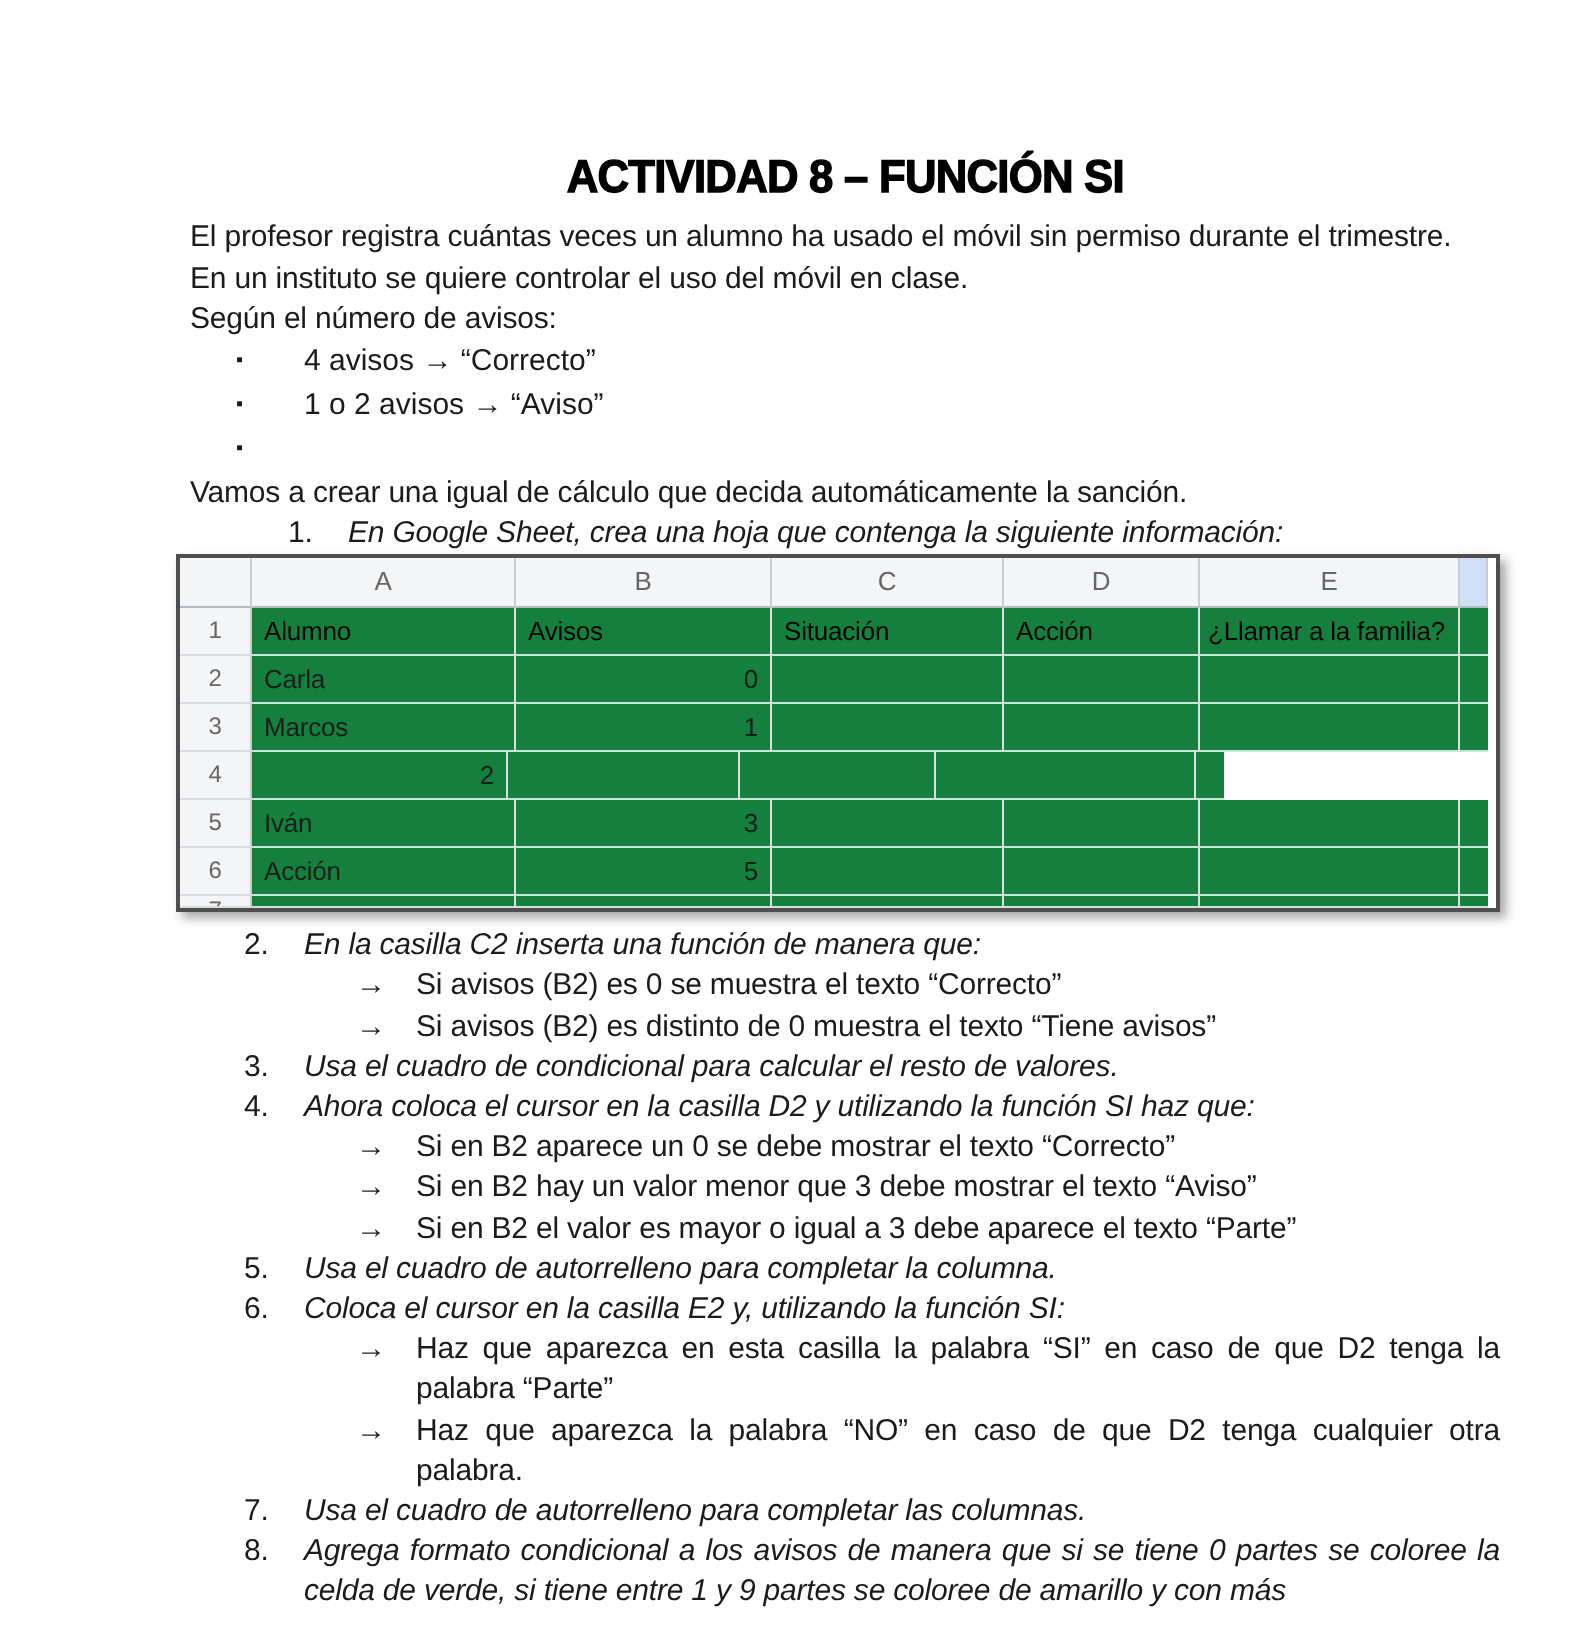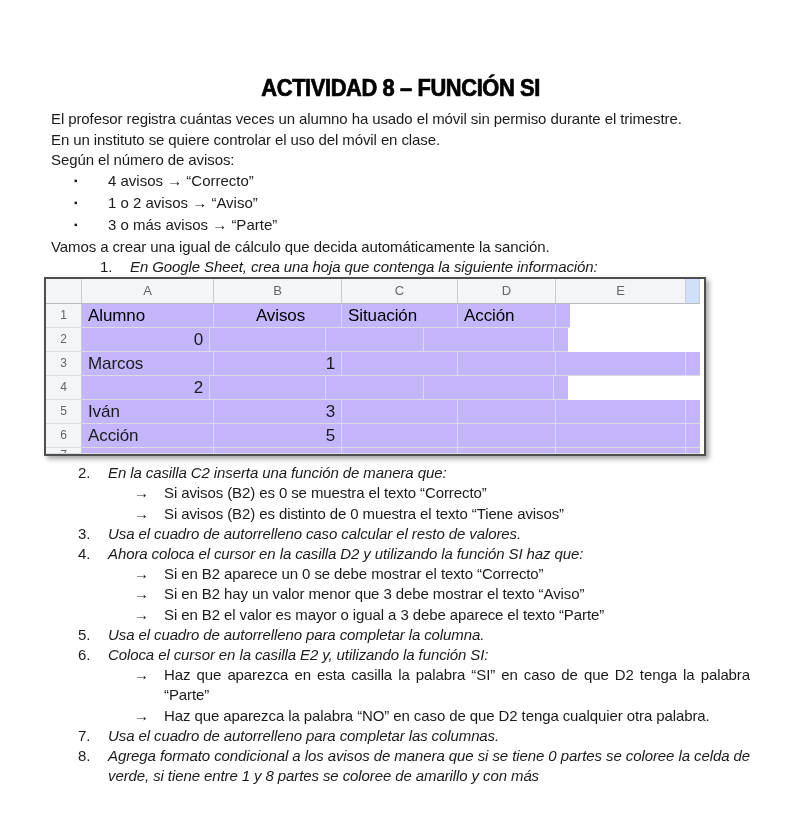--- a/index.html
+++ b/index.html
@@ -1,21 +1,21 @@
 <!DOCTYPE html>
 <html><head>
 <meta charset="utf-8">
 <style>
   html,body{margin:0;padding:0;}
   body{
     width:790px;height:814px;overflow:hidden;background:#ffffff;
     font-family:"Liberation Sans","DejaVu Sans",sans-serif;
     color:#1b1b1b;
   }
-  .doc{padding:76px 40px 0 51px;}
+  .doc{padding:76px 40px 0 95px;}
   .title{
     text-align:center;font-size:23px;line-height:24px;font-weight:800;
     letter-spacing:-0.4px;margin-bottom:9px;color:#000;
     -webkit-text-stroke:0.7px #000;
   }
   .title span{display:inline-block;transform:scaleX(0.95);}
   .para{font-size:15px;line-height:20.5px;letter-spacing:-0.1px;}
   .just{text-align:justify;}
   .bullet-row{display:flex;margin-left:23px;font-size:15px;line-height:20.5px;margin-bottom:1.5px;}
   .bullet-marker{width:34px;font-size:10px;line-height:20.5px;flex:none;}
@@ -32,30 +32,30 @@
     margin:0 0 7px -7px;width:658px;
     border:2px solid #4f4f4f;
     box-shadow:3px 3px 5px rgba(0,0,0,0.35);
     background:#fff;
     font-family:"Liberation Sans",sans-serif;
   }
   .srow{display:flex;height:24px;}
   .srow.colhead{height:25px;}
   .srow.partial{height:6px;overflow:hidden;}
   .scell{box-sizing:border-box;border-right:1px solid #dadce0;border-bottom:1px solid #dadce0;
-    overflow:hidden;white-space:nowrap;font-size:17px;line-height:23px;background:#c4b5fd;}
+    overflow:hidden;white-space:nowrap;font-size:13px;line-height:23px;background:#15803d;}
   .colhead .scell{background:#f4f5f7;border-right:1px solid #c9cdd1;border-bottom:1px solid #b7bbbf;
     color:#666;text-align:center;font-size:13px;line-height:24px;}
   .rownum{background:#f4f5f7;border-right:1px solid #c9cdd1;color:#666;text-align:center;
     font-size:12px;}
   .corner{background:linear-gradient(#fbfbfb 55%,#d9d9d9 90%,#ededed);border-right:1px solid #b7bbbf;}
   .bluecell{background:#cfe0f8 !important;}
   .cw0{width:36px;flex:none;}
   .cw1{width:132px;flex:none;padding-left:6px;}
-  .cw2{width:128px;flex:none;text-align:center;}
+  .cw2{width:128px;flex:none;}
   .cw3{width:116px;flex:none;padding-left:6px;}
   .cw4{width:98px;flex:none;padding-left:6px;}
   .cw5{width:130px;flex:none;padding-left:4px;}
   .cw6{width:14px;flex:none;border-right:none;}
   .cell-left{padding-left:6px;}
   .cell-right{text-align:right;padding-right:6px;}
   .hdrcell{color:#000;}
 </style>
 </head>
 <body>
@@ -71,21 +71,20 @@
   <div class="bullet-row">
     <span class="bullet-marker">▪</span>
     <span>4 avisos → “Correcto”</span>
   </div>
   <div class="bullet-row">
     <span class="bullet-marker">▪</span>
     <span>1 o 2 avisos → “Aviso”</span>
   </div>
   <div class="bullet-row">
     <span class="bullet-marker">▪</span>
-    <span>3 o más avisos → “Parte”</span>
   </div>
 
   <div class="para">Vamos a crear una igual de cálculo que decida automáticamente la sanción.</div>
 
   <div class="steps">
 
     <div class="step deep">
       <span class="step-num">1.</span>
       <span class="step-text">En Google Sheet, crea una hoja que contenga la siguiente información:</span>
     </div>
@@ -100,25 +99,27 @@
         <div class="scell cw5" style="padding-left:0;">E</div>
         <div class="scell cw6 bluecell"></div>
       </div>
 
       <div class="srow">
         <div class="scell cw0 rownum">1</div>
         <div class="scell cw1 hdrcell">Alumno</div>
         <div class="scell cw2 hdrcell cell-left">Avisos</div>
         <div class="scell cw3 hdrcell">Situación</div>
         <div class="scell cw4 hdrcell">Acción</div>
+        <div class="scell cw5 hdrcell">¿Llamar a la familia?</div>
         <div class="scell cw6"></div>
       </div>
 
       <div class="srow">
         <div class="scell cw0 rownum">2</div>
+        <div class="scell cw1">Carla</div>
         <div class="scell cw2 cell-right">0</div>
         <div class="scell cw3"></div>
         <div class="scell cw4"></div>
         <div class="scell cw5"></div>
         <div class="scell cw6"></div>
       </div>
 
       <div class="srow">
         <div class="scell cw0 rownum">3</div>
         <div class="scell cw1">Marcos</div>
@@ -177,21 +178,21 @@
       <span class="sub-arrow">→</span>
       <span class="sub-text">Si avisos (B2) es 0 se muestra el texto “Correcto”</span>
     </div>
     <div class="sub">
       <span class="sub-arrow">→</span>
       <span class="sub-text">Si avisos (B2) es distinto de 0 muestra el texto “Tiene avisos”</span>
     </div>
 
     <div class="step">
       <span class="step-num">3.</span>
-      <span class="step-text">Usa el cuadro de autorrelleno caso calcular el resto de valores.</span>
+      <span class="step-text">Usa el cuadro de condicional para calcular el resto de valores.</span>
     </div>
 
     <div class="step">
       <span class="step-num">4.</span>
       <span class="step-text">Ahora coloca el cursor en la casilla D2 y utilizando la función SI haz que:</span>
     </div>
     <div class="sub">
       <span class="sub-arrow">→</span>
       <span class="sub-text">Si en B2 aparece un 0 se debe mostrar el texto “Correcto”</span>
     </div>
@@ -222,17 +223,17 @@
       <span class="sub-text just">Haz que aparezca la palabra “NO” en caso de que D2 tenga cualquier otra palabra.</span>
     </div>
 
     <div class="step">
       <span class="step-num">7.</span>
       <span class="step-text">Usa el cuadro de autorrelleno para completar las columnas.</span>
     </div>
 
     <div class="step">
       <span class="step-num">8.</span>
-      <span class="step-text just">Agrega formato condicional a los avisos de manera que si se tiene 0 partes se coloree la celda de verde, si tiene entre 1 y 8 partes se coloree de amarillo y con más</span>
+      <span class="step-text just">Agrega formato condicional a los avisos de manera que si se tiene 0 partes se coloree la celda de verde, si tiene entre 1 y 9 partes se coloree de amarillo y con más</span>
     </div>
 
   </div>
 </div>
 
 </body></html>

